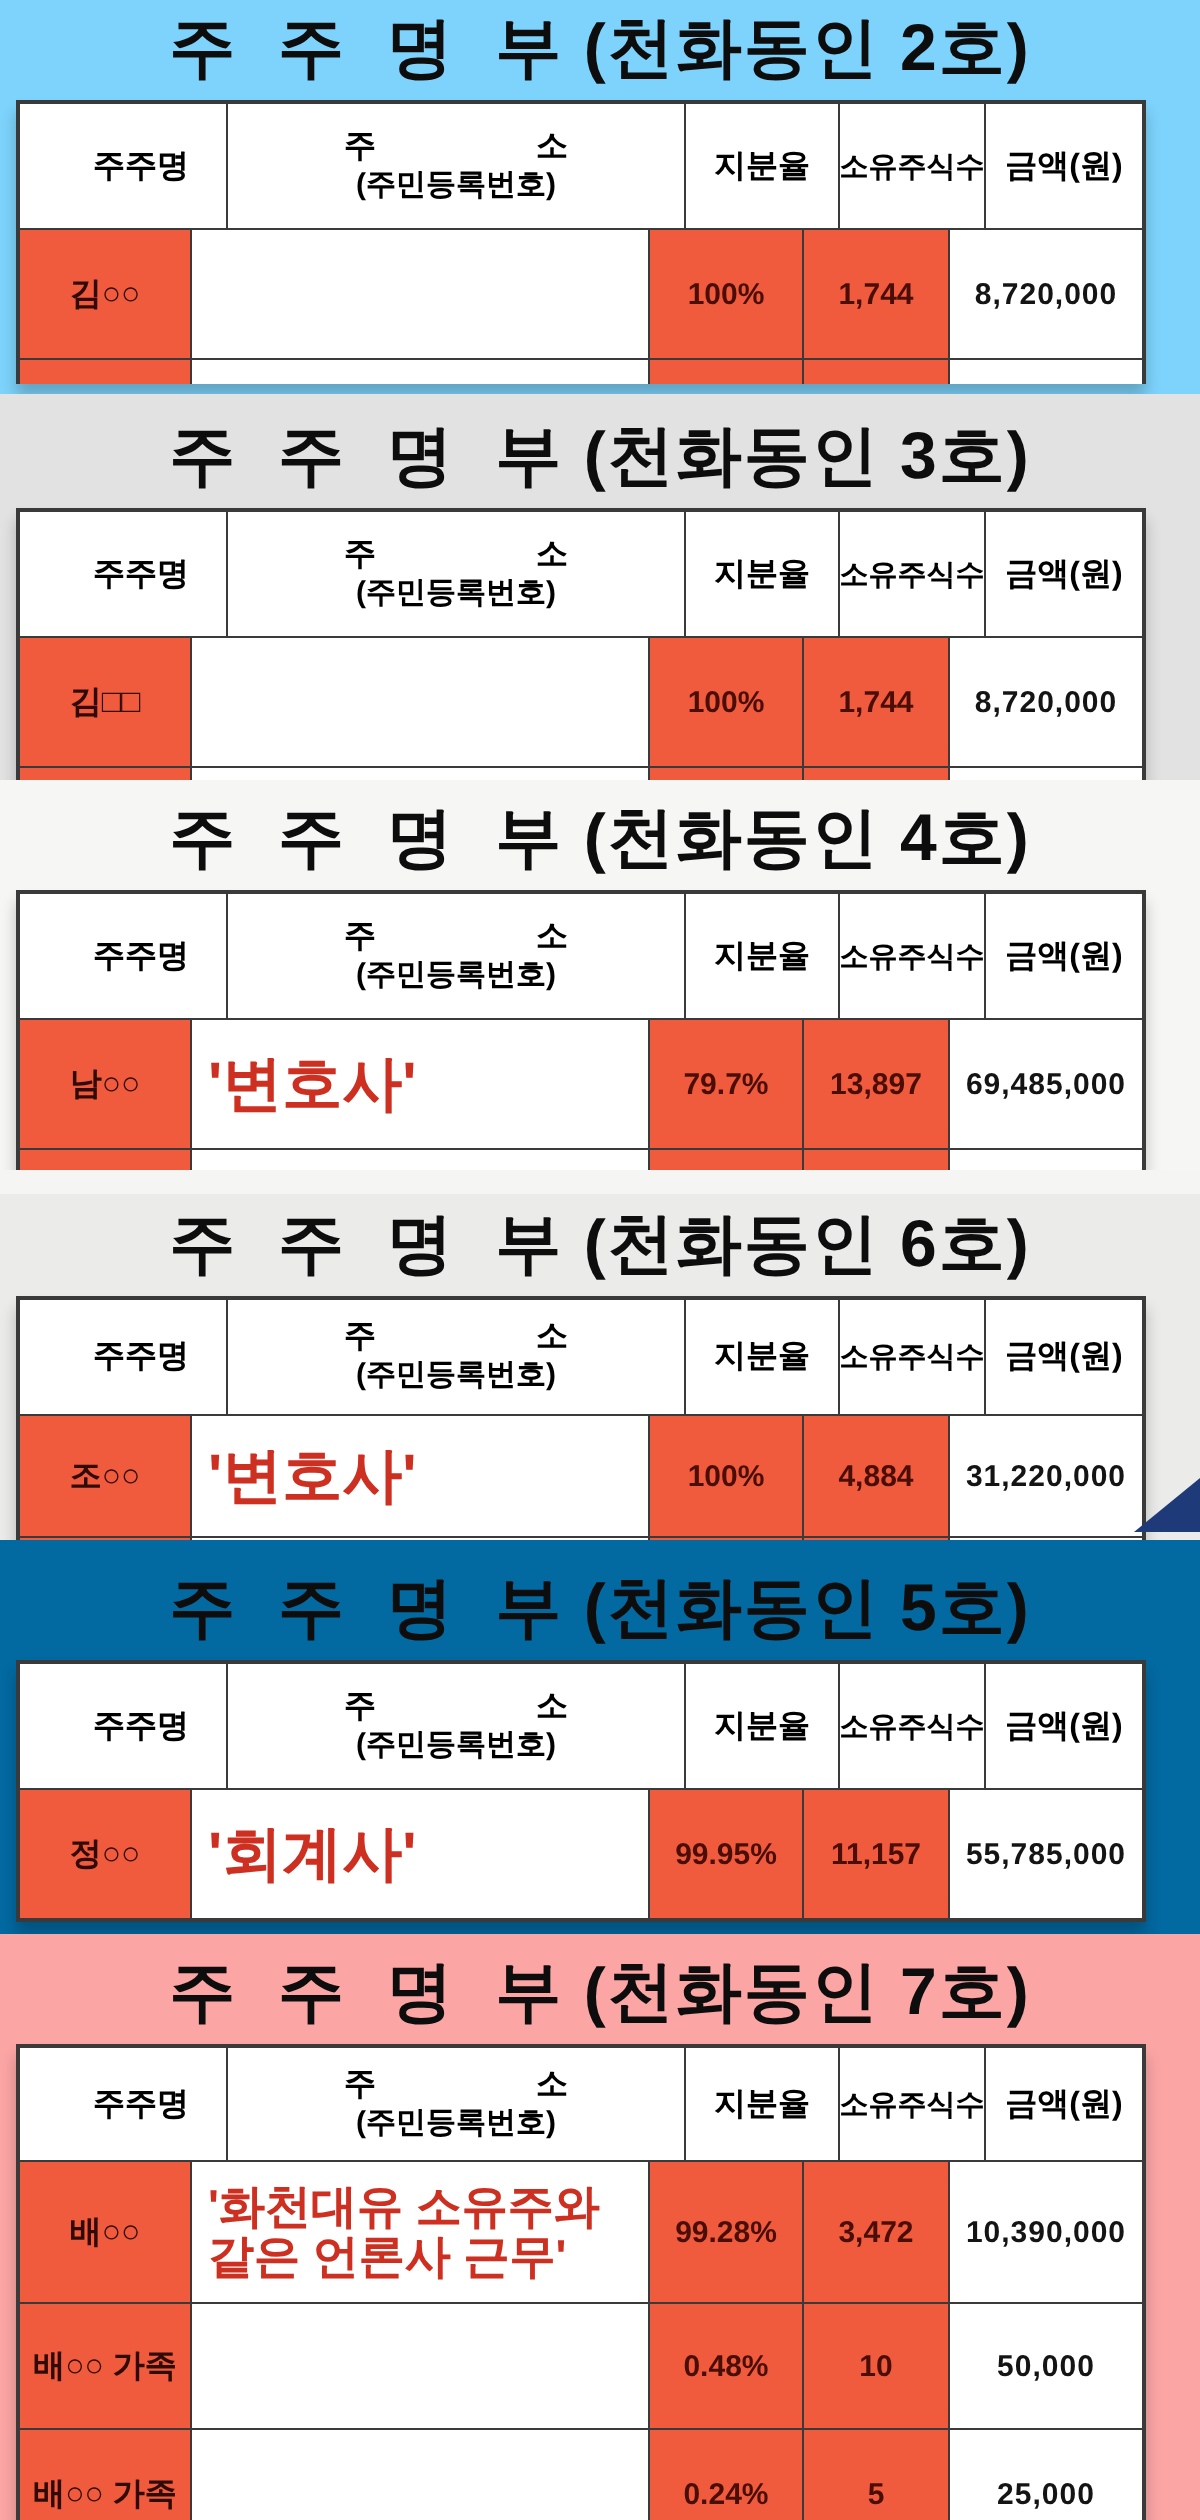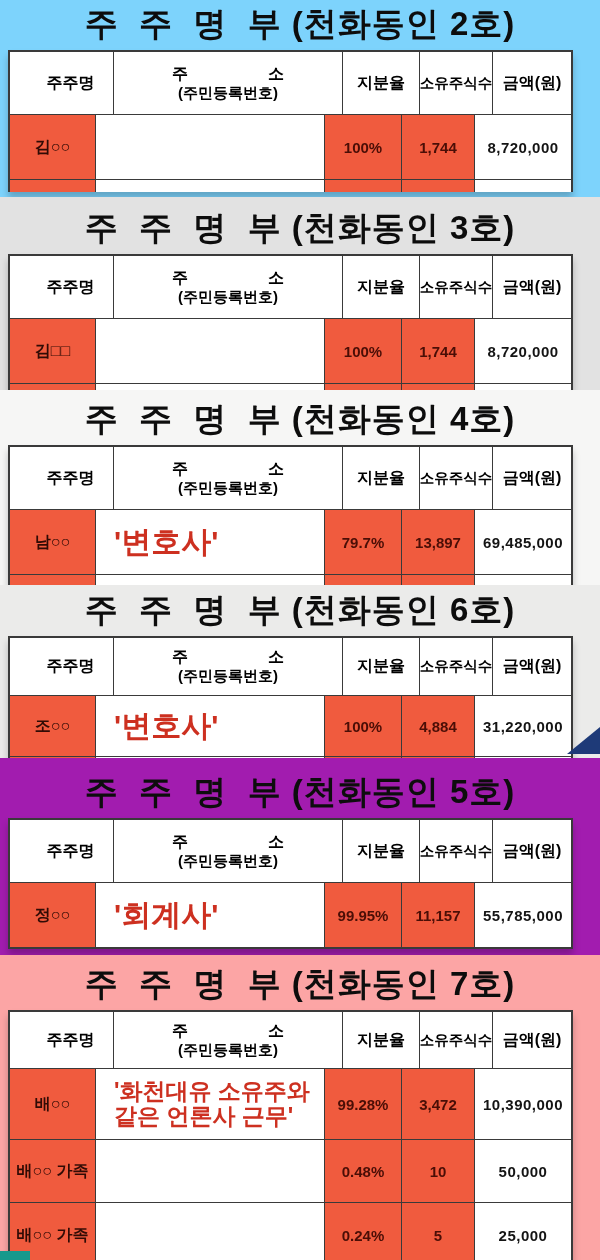--- a/index.html
+++ b/index.html
@@ -5,22 +5,22 @@
   html,body{margin:0;padding:0;}
   body{
     width:600px;height:1260px;overflow:hidden;background:#f5f5f4;
     font-family:"Liberation Sans","DejaVu Sans",sans-serif;
     -webkit-font-smoothing:antialiased;
   }
   .shot{position:relative;overflow:hidden;box-sizing:border-box;}
   .shot.s1{height:197px;background:#7dd3fc;padding-top:6px;}
   .shot.s2{height:193px;background:#e2e2e2;padding-top:13px;}
   .shot.s3{height:195px;background:#f6f6f5;padding-top:11px;}
-  .shot.s4{height:173px;background:#ebebea;padding-top:7px;}
-  .shot.s5{height:197px;background:#a21caf;padding-top:16px;}
+  .shot.s4{height:173px;background:#ebebea;padding-top:7px;margin-top:12px;}
+  .shot.s5{height:197px;background:#0369a1;padding-top:16px;}
   .shot.s6{height:305px;background:#fca5a5;padding-top:11px;}
 
   .title{
     margin:0 0 8px 0;text-align:center;color:#0d0d0d;
     font-size:33px;font-weight:900;letter-spacing:1px;line-height:1.1;
     white-space:pre;
   }
   .tbl{
     width:561px;margin-left:8px;background:#fff;
     border:2px solid #3a3a3a;border-bottom:none;
@@ -50,21 +50,21 @@
   .data{height:64px;}
   .s4 .head{height:57px;} .s4 .data{height:60px;}
   .s6 .head{height:56px;}
   .s6 .data.r1{height:70px;} .s6 .data.r2{height:62px;} .s6 .data.r3{height:64px;}
 
   .red{background:#f05b3e;}
   .data .c.name{font-weight:800;font-size:16px;color:#300b05;white-space:nowrap;}
   .data .c.ratio,.data .c.shares{font-weight:800;font-size:15px;color:#4a0e06;}
   .data .c.amount{font-weight:700;font-size:15px;color:#141414;letter-spacing:0.5px;}
   .data .c.note{
-    justify-content:flex-start;padding-left:18px;
+    justify-content:flex-start;padding-left:8px;
     color:#cd3020;font-weight:900;font-size:30px;white-space:nowrap;
   }
   .s6 .data.r1 .c.note{
     font-size:23px;line-height:1.1;white-space:normal;text-align:left;padding-right:6px;
   }
   .sliver{height:12px;}
   .sliver .c{border-left-color:#3a3a3a;}
   .s4 .sliver{height:8px;}
 
   .navy-corner{

